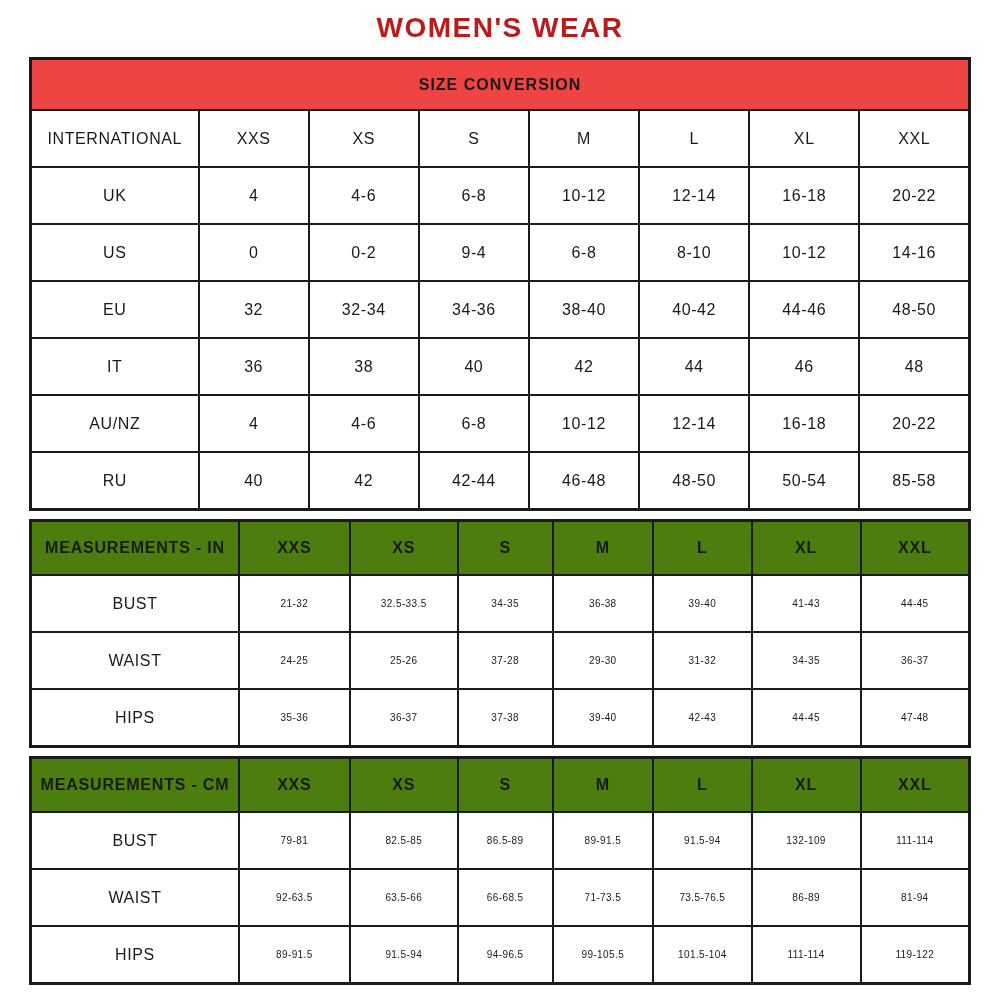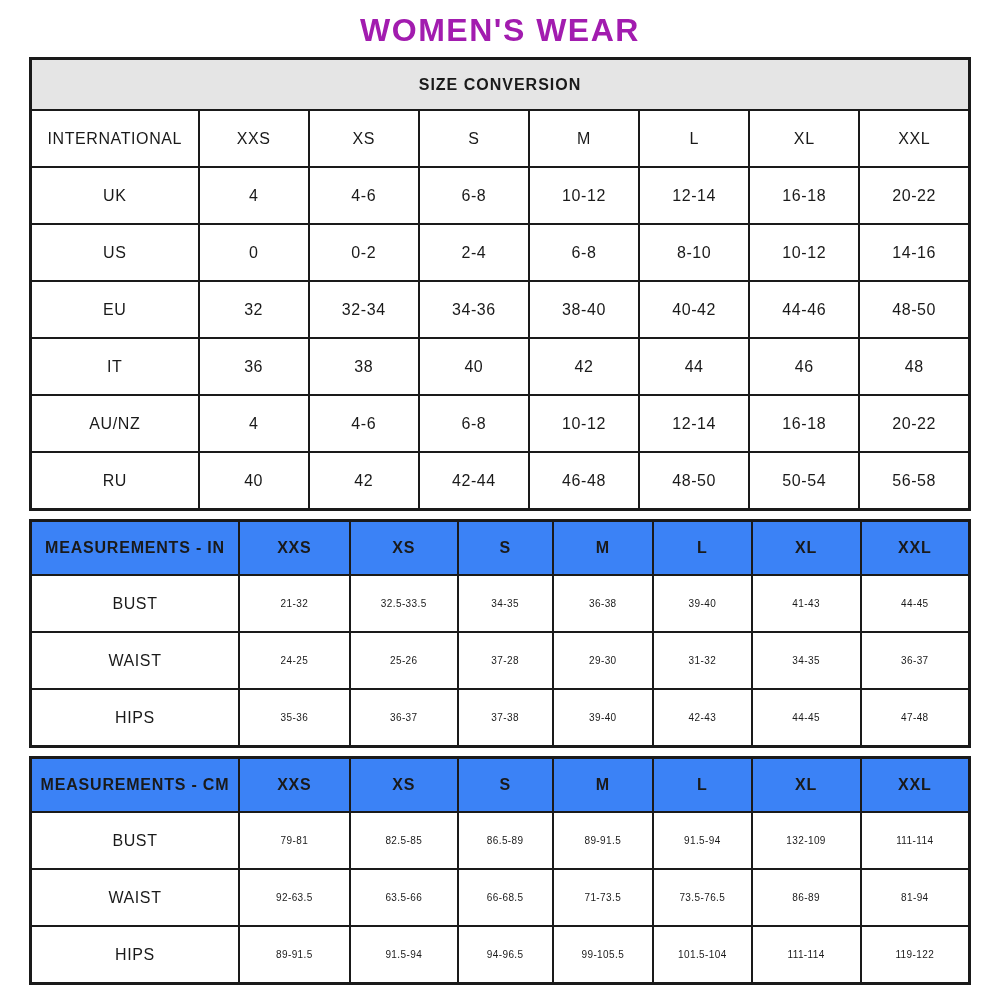--- a/index.html
+++ b/index.html
@@ -11,24 +11,24 @@
     width: 1000px;
     height: 1000px;
     font-family: "Liberation Sans", "DejaVu Sans", sans-serif;
     color: #1a1a1a;
   }
   h1.page-title {
     margin: 0;
     padding-top: 12px;
     height: 30px;
     text-align: center;
-    font-size: 32px;
+    font-size: 28px;
     font-weight: bold;
     letter-spacing: 1.5px;
-    color: #a21caf;
+    color: #b91c1c;
   }
   table {
     width: 942px;
     margin: 0 auto;
     border-collapse: collapse;
     table-layout: fixed;
     border: 3px solid #1a1a1a;
   }
   th, td {
     border: 2px solid #1a1a1a;
@@ -36,21 +36,21 @@
     vertical-align: middle;
     padding: 0;
     letter-spacing: 0.6px;
     background: #ffffff;
   }
   
   #size-table { margin-top: 15px; }
   #size-table col.c0 { width: 17.9%; }
   #size-table col.c  { width: 11.73%; }
   #size-table tr.caption-row th {
-    background: #e5e5e5;
+    background: #ef4444;
     height: 49px;
     font-size: 16px;
     font-weight: bold;
     letter-spacing: 1px;
   }
   #size-table tr.head-row td,
   #size-table tr.data-row td {
     height: 55px;
     font-size: 16px;
     font-weight: normal;
@@ -60,21 +60,21 @@
   table.measure { margin-top: 8px; }
   table.measure col.m0 { width: 22.2%; }
   table.measure col.m1 { width: 11.8%; }
   table.measure col.m2 { width: 11.5%; }
   table.measure col.m3 { width: 10.1%; }
   table.measure col.m4 { width: 10.7%; }
   table.measure col.m5 { width: 10.5%; }
   table.measure col.m6 { width: 11.6%; }
   table.measure col.m7 { width: 11.6%; }
   table.measure tr.m-head th {
-    background: #3b82f6;
+    background: #4d7c0f;
     height: 52px;
     font-size: 16px;
     font-weight: bold;
     letter-spacing: 0.8px;
   }
   table.measure tr.m-row td.m-label {
     height: 55px;
     font-size: 16px;
     font-weight: normal;
   }
@@ -123,21 +123,21 @@
     <td>6-8</td>
     <td>10-12</td>
     <td>12-14</td>
     <td>16-18</td>
     <td>20-22</td>
   </tr>
   <tr class="data-row">
     <td>US</td>
     <td>0</td>
     <td>0-2</td>
-    <td>2-4</td>
+    <td>9-4</td>
     <td>6-8</td>
     <td>8-10</td>
     <td>10-12</td>
     <td>14-16</td>
   </tr>
   <tr class="data-row">
     <td>EU</td>
     <td>32</td>
     <td>32-34</td>
     <td>34-36</td>
@@ -167,21 +167,21 @@
     <td>20-22</td>
   </tr>
   <tr class="data-row">
     <td>RU</td>
     <td>40</td>
     <td>42</td>
     <td>42-44</td>
     <td>46-48</td>
     <td>48-50</td>
     <td>50-54</td>
-    <td>56-58</td>
+    <td>85-58</td>
   </tr>
   </tbody>
 </table>
 
 <table id="in-table" class="measure">
   <colgroup>
     <col class="m0">
       <col class="m1">
       <col class="m2">
       <col class="m3">

